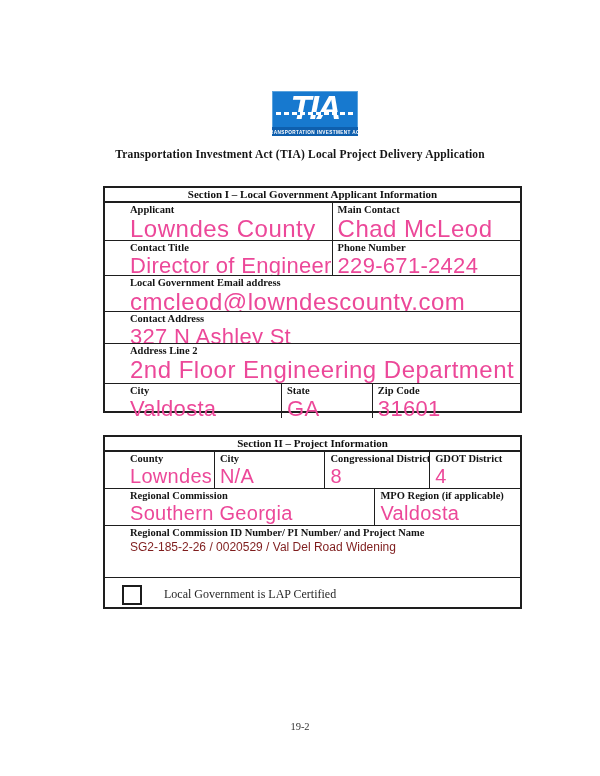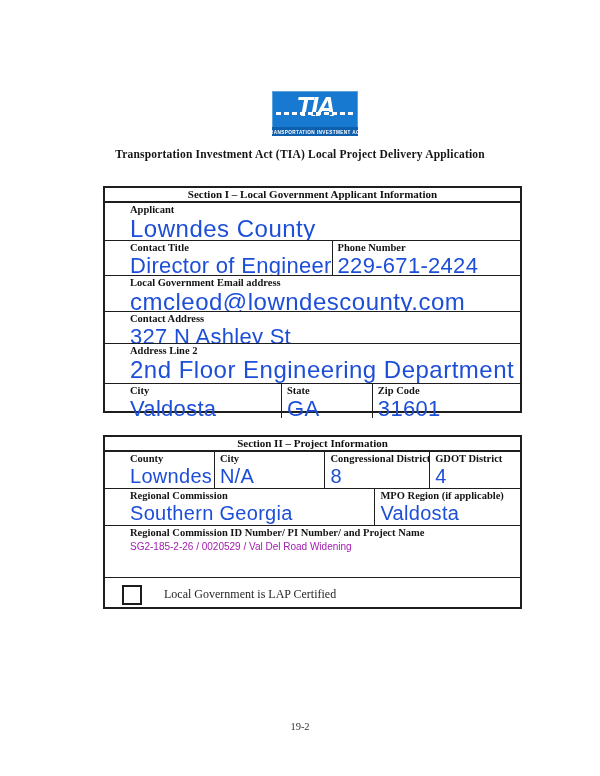--- a/index.html
+++ b/index.html
@@ -7,21 +7,21 @@
     position:relative; width:600px; height:776px; background:#ffffff;
     font-family:"Liberation Serif", serif; overflow:hidden;
   }
 
   
   .logo { position:absolute; left:272px; top:91px; width:86px; height:45px;
           background:#1779cf; box-shadow:0 0 0 1px #5ba3dd inset; }
   .logo-tia {
     position:absolute; top:-4px; left:0; right:0; text-align:center;
     font-family:"Liberation Sans", sans-serif; font-weight:bold; font-style:italic;
-    font-size:27px; line-height:40px; color:#ffffff; letter-spacing:-2px;
+    font-size:34px; line-height:40px; color:#ffffff; letter-spacing:-2px;
   }
   .logo-stripe {
     position:absolute; left:4px; right:4px; top:21px; height:3px;
     background:repeating-linear-gradient(90deg,#ffffff 0 5px,#1779cf 5px 8px);
   }
   .logo-subband {
     position:absolute; left:0; right:0; bottom:0; height:9px; background:#0e5fae;
     display:flex; align-items:center; justify-content:center;
   }
   .logo-sub {
@@ -47,25 +47,25 @@
   .tbl-header {
     text-align:center; font-weight:bold; font-size:11px; color:#111;
     height:13px; line-height:13px; border-bottom:2px solid #1e1e1e; box-sizing:content-box;
   }
   .row { display:grid; border-bottom:1.5px solid #1e1e1e; box-sizing:border-box;padding-left:20px; }
   .row:last-child { border-bottom:none; }
   .cell { border-left:1.5px solid #1e1e1e; padding:1px 0 0 5px; box-sizing:border-box; overflow:hidden; }
   .cell:first-child { border-left:none; }
 
   .lbl { font-weight:bold; font-size:10.5px; color:#141414; line-height:12px; white-space:nowrap; }
-  .val { font-family:"Liberation Sans", sans-serif; color:#1d4ed8; white-space:nowrap; }
+  .val { font-family:"Liberation Sans", sans-serif; color:#ec4899; white-space:nowrap; }
   .val-xl { font-size:24px; line-height:25px; letter-spacing:0.5px; }
   .val-lg { font-size:22px; line-height:24px; letter-spacing:0.3px; }
   .val-md { font-size:20px; line-height:23px; letter-spacing:0.3px; }
-  .val-sm { font-size:10px; line-height:16px; color:#a21caf; }
+  .val-sm { font-size:12px; line-height:16px; color:#7f1d1d; }
 
   
   .s1-r1, .s1-r2 { grid-template-columns:52.3% 47.7%; }
   .s1-r1 { height:38px; }
   .s1-r2 { height:35px; }
   .s1-r3 { height:36px; }
   .s1-r4 { height:32px; }
   .s1-r5 { height:40px; }
   .s1-r6 { grid-template-columns:39.5% 23% 37.5%; height:34px; }
 
@@ -100,20 +100,24 @@
   <div class="doc-title">Transportation Investment Act (TIA) Local Project Delivery Application</div>
 
   <div class="tbl" id="table1">
     <div class="tbl-header">Section I – Local Government Applicant Information</div>
 
     <div class="row s1-r1">
       <div class="cell">
         <div class="lbl">Applicant</div>
         <div class="val val-xl">Lowndes County</div>
       </div>
+      <div class="cell">
+        <div class="lbl">Main Contact</div>
+        <div class="val val-xl">Chad McLeod</div>
+      </div>
     </div>
 
     <div class="row s1-r2">
       <div class="cell">
         <div class="lbl">Contact Title</div>
         <div class="val val-lg">Director of Engineering</div>
       </div>
       <div class="cell">
         <div class="lbl">Phone Number</div>
         <div class="val val-lg">229-671-2424</div>

